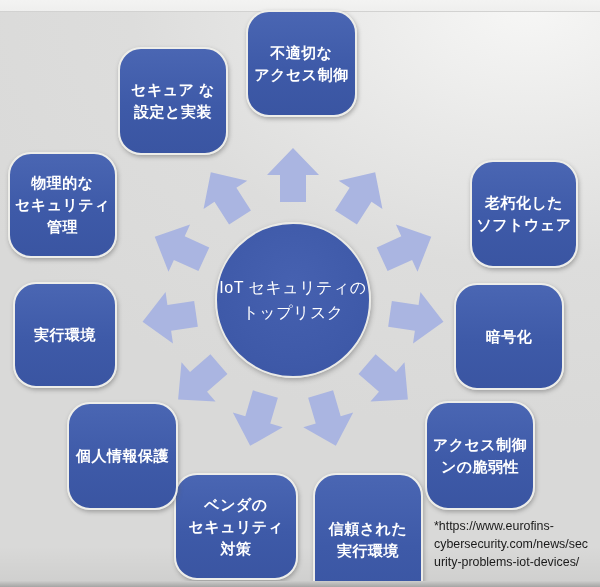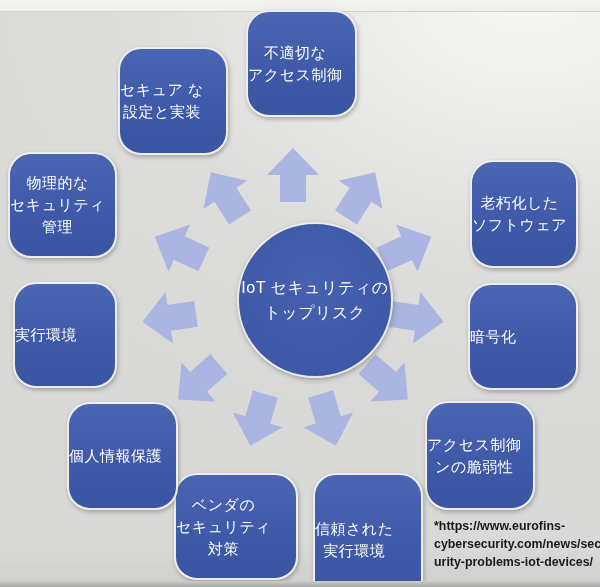--- a/index.html
+++ b/index.html
@@ -18,44 +18,44 @@
   .bottom-strip{
     position:absolute;left:0;bottom:0;width:100%;height:6px;z-index:3;
     background:linear-gradient(180deg,#CDCDCC,#A5A5A4);
   }
   .arrows-layer{position:absolute;left:0;top:0;z-index:1;}
   .risk-box{
     position:absolute;z-index:2;
     background:linear-gradient(180deg,#4A66B3 0%,#3E5AA8 55%,#3A55A2 100%);
     border:2px solid #EDEDE9;border-radius:23px;
     box-shadow:1px 2px 4px rgba(90,90,90,0.45);
-    display:flex;align-items:center;justify-content:flex-start;
+    display:flex;align-items:center;justify-content:center;
     box-sizing:border-box;
+    font-weight:bold;
   }
   .risk-box .label{
     color:#FFFFFF;font-size:15px;line-height:22px;text-align:center;
     white-space:pre-line;letter-spacing:0.5px;
   }
   .center-circle{
     position:absolute;z-index:2;left:215px;top:222px;width:156px;height:156px;
     border-radius:50%;
     background:radial-gradient(circle at 50% 38%, #4661B0 0%, #3E59A8 70%, #3A54A1 100%);
     border:2px solid #EAEAE6;
     box-shadow:1px 2px 5px rgba(90,90,90,0.45);
     display:flex;align-items:center;justify-content:center;
     box-sizing:border-box;
-    margin-left:22px;
   }
   .center-circle .label{
     color:#FFFFFF;font-size:16px;line-height:25px;text-align:center;
     white-space:pre-line;letter-spacing:0.5px;
   }
   .source-note{
     position:absolute;z-index:2;left:434px;top:517px;width:166px;
-    color:#1A1A1A;font-size:12.4px;line-height:18px;font-weight:bold;
+    color:#1A1A1A;font-size:12.4px;line-height:18px;font-weight:normal;
     white-space:pre-line;text-align:left;
   }
 </style>
 </head>
 <body>
 
 <div class="stage">
 
   <div class="top-strip"></div>
 
@@ -82,21 +82,21 @@
     <span class="label">不適切な
 アクセス制御</span>
   </div>
 
 
   <div class="risk-box" style="left:470px;top:160px;width:108px;height:108px">
     <span class="label">老朽化した
 ソフトウェア</span>
   </div>
 
-  <div class="risk-box" style="left:468px;top:283px;width:110px;height:107px">
+  <div class="risk-box" style="left:454px;top:283px;width:110px;height:107px">
     <span class="label">暗号化</span>
   </div>
 
   <div class="risk-box" style="left:425px;top:401px;width:110px;height:109px">
     <span class="label">アクセス制御
 ンの脆弱性</span>
   </div>
 
   <div class="risk-box" style="left:313px;top:473px;width:110px;height:134px">
     <span class="label">信頼された

